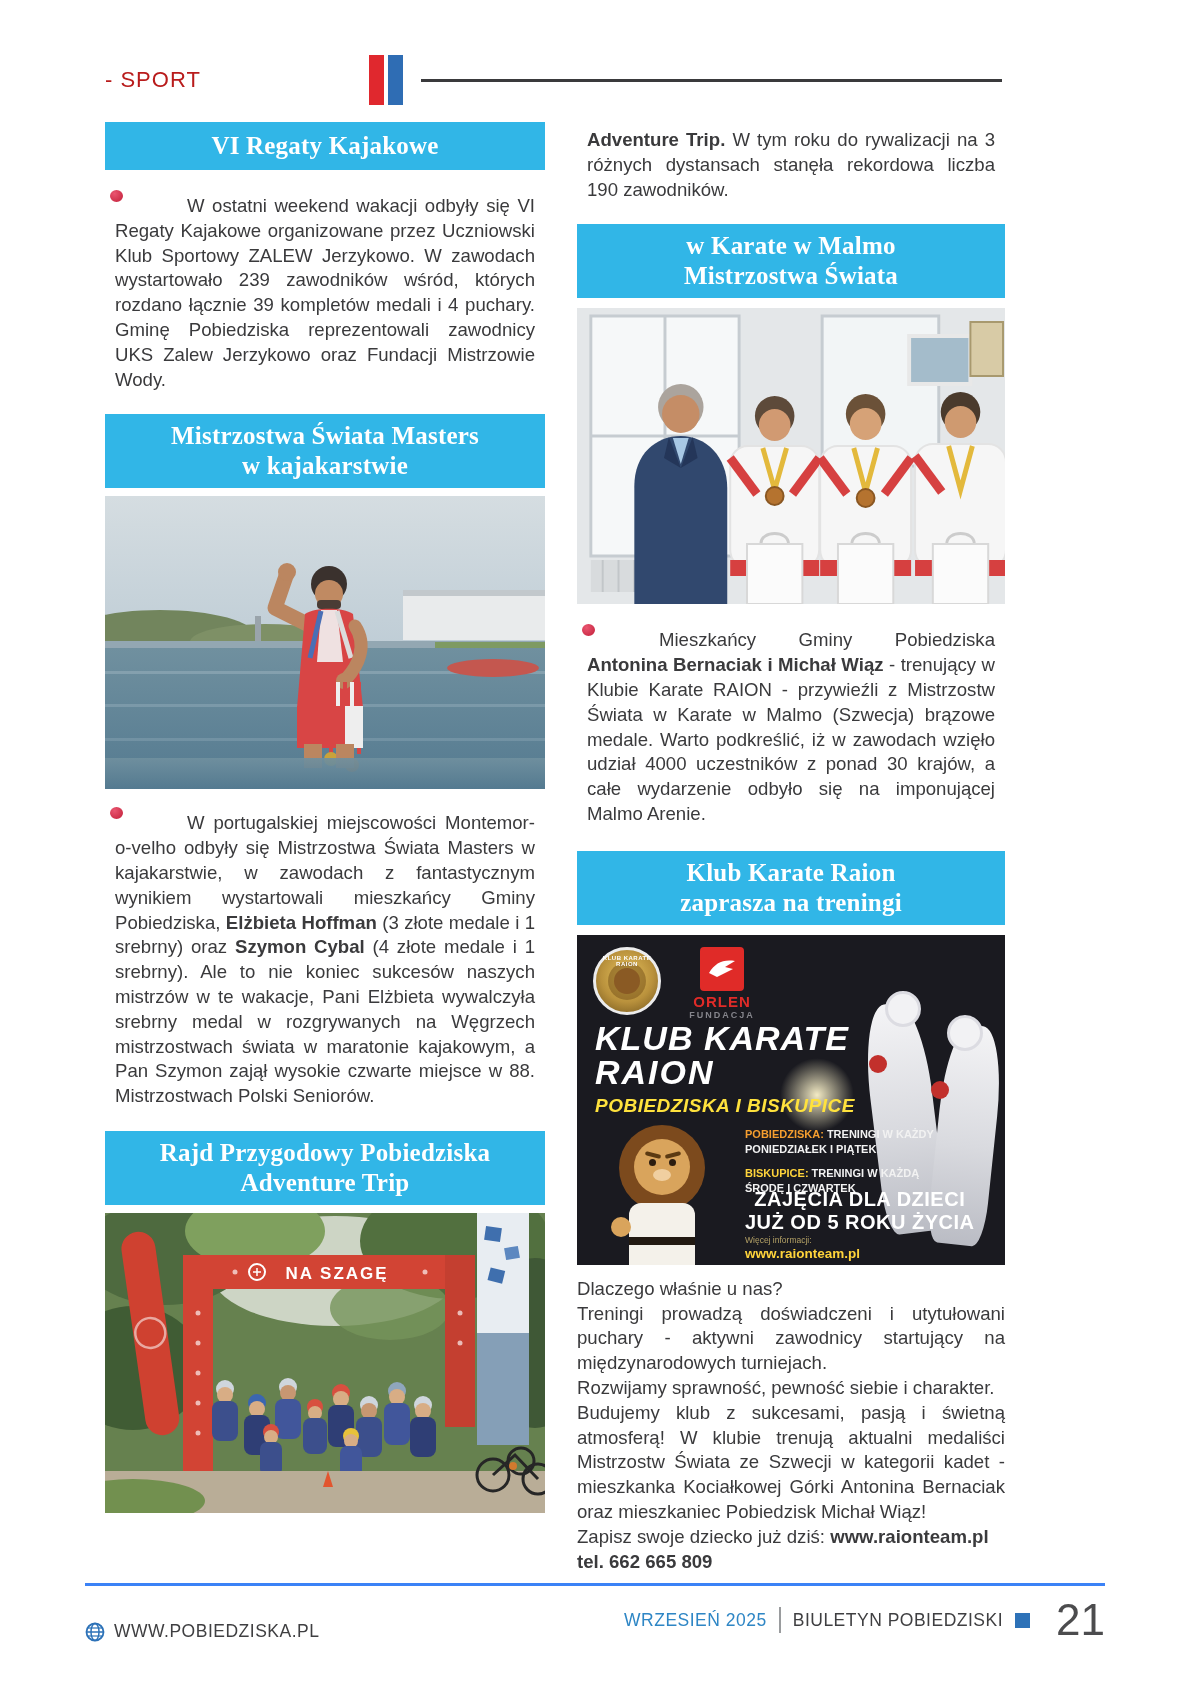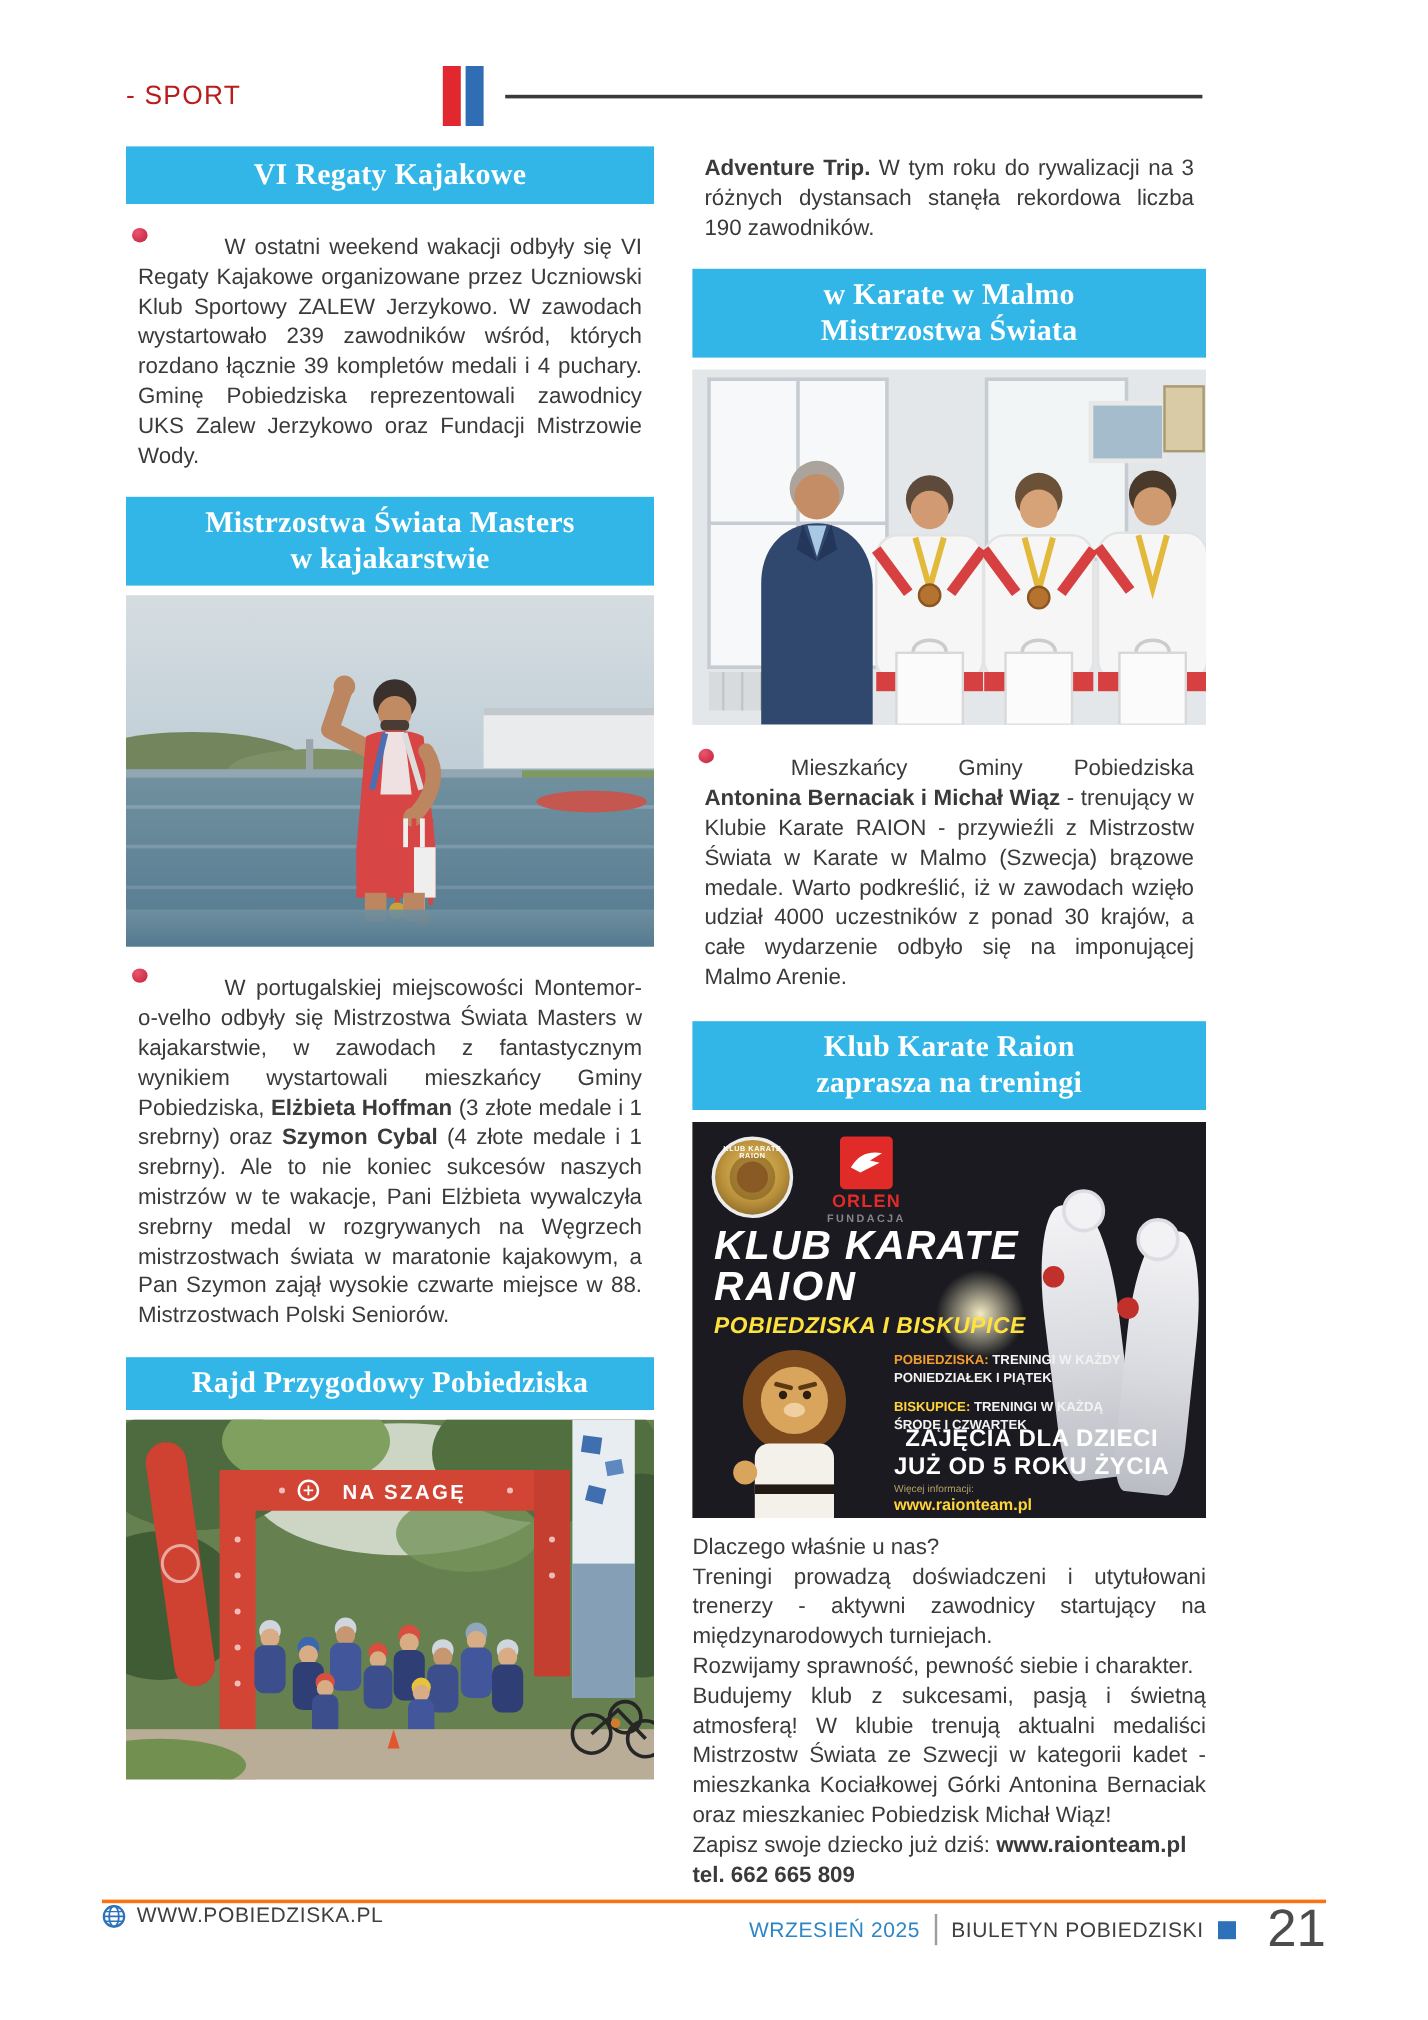--- a/index.html
+++ b/index.html
@@ -72,22 +72,22 @@
   .leye.l{left:58px;}.leye.r{left:78px;}
   .lbrow{position:absolute;width:16px;height:4px;background:#5b3a12;top:28px;border-radius:2px;}
   .lbrow.l{left:54px;transform:rotate(14deg);}.lbrow.r{left:74px;transform:rotate(-14deg);}
   .lsnout{position:absolute;left:62px;top:44px;width:18px;height:12px;border-radius:50%;background:#f0cfa0;}
   .lgi{position:absolute;left:38px;top:78px;width:66px;height:62px;border-radius:12px 12px 0 0;background:#f4f1ea;}
   .lbelt{position:absolute;left:38px;top:112px;width:66px;height:8px;background:#221a12;}
   .lfist{position:absolute;left:20px;top:92px;width:20px;height:20px;border-radius:50%;background:#d9a45c;}
   
   .faq p.body{margin:0;}
   
-  .footer{position:absolute;left:85px;top:1583px;width:1020px;border-top:3px solid #f97316;
-          display:flex;align-items:flex-start;}
+  .footer{position:absolute;left:85px;top:1583px;width:1020px;border-top:3px solid #3b82f6;
+          padding-top:12px;display:flex;align-items:flex-end;}
   .f-left{display:flex;align-items:center;gap:9px;}
   .f-site{font-size:17.5px;color:#3f3f41;letter-spacing:.5px;font-weight:500;}
   .f-right{margin-left:auto;display:flex;align-items:center;gap:12px;}
   .f-issue{font-size:17.5px;color:#2e86c5;font-weight:500;letter-spacing:.5px;}
   .f-div{width:2px;height:26px;background:#9a9c9e;}
   .f-name{font-size:17.5px;color:#3f3f41;font-weight:500;letter-spacing:.5px;}
   .f-sq{width:15px;height:15px;background:#2d72b8;}
   .f-page{font-size:44px;color:#4c4c4e;font-weight:400;margin-left:14px;line-height:1;}
   b{font-weight:700;}
 </style>
@@ -175,20 +175,21 @@
         </svg>
       </div>
 
       <div class="bullet-wrap mt12">
         <span class="dot"></span>
         <p class="body indent"><span>W portugalskiej miejscowości Montemor-o-velho odbyły się Mistrzostwa Świata Masters w kajakarstwie, w zawodach z fantastycznym wynikiem wystartowali mieszkańcy Gminy Pobiedziska, </span><b>Elżbieta Hoffman</b><span> (3 złote medale i 1 srebrny) oraz </span><b>Szymon Cybal</b><span> (4 złote medale i 1 srebrny). Ale to nie koniec sukcesów naszych mistrzów w te wakacje, Pani Elżbieta wywalczyła srebrny medal w rozgrywanych na Węgrzech mistrzostwach świata w maratonie kajakowym, a Pan Szymon zajął wysokie czwarte miejsce w 88. Mistrzostwach Polski Seniorów.</span></p>
       </div>
 
       <div class="chead two mt12">
         <span>Rajd Przygodowy Pobiedziska</span>
+        <span>Adventure Trip</span>
       </div>
 
       <div class="photo mt8" style="height:300px;">
         <svg viewBox="0 0 440 300" preserveAspectRatio="none">
           <rect x="0" y="0" width="440" height="300" fill="#66814f"></rect>
           <ellipse cx="230" cy="58" rx="125" ry="55" fill="#d8ded2" opacity="0.9"></ellipse>
           <ellipse cx="60" cy="40" rx="85" ry="52" fill="#4e6a3f"></ellipse>
           <ellipse cx="350" cy="28" rx="95" ry="58" fill="#52703f"></ellipse>
           <ellipse cx="150" cy="18" rx="70" ry="38" fill="#7fa05e"></ellipse>
           <ellipse cx="285" cy="95" rx="60" ry="32" fill="#75945a" opacity="0.8"></ellipse>
@@ -420,21 +421,21 @@
             <div class="leye r"></div>
           <div class="lsnout"></div>
           <div class="lgi"></div>
           <div class="lbelt"></div>
           <div class="lfist"></div>
         </div>
       </div>
 
       <div class="faq mt12">
         <p class="body"><span>Dlaczego właśnie u nas?</span></p>
-        <p class="body"><span>Treningi prowadzą doświadczeni i utytułowani trenerzy - aktywni zawodnicy startujący na międzynarodowych turniejach.</span></p>
+        <p class="body"><span>Treningi prowadzą doświadczeni i utytułowani puchary - aktywni zawodnicy startujący na międzynarodowych turniejach.</span></p>
         <p class="body"><span>Rozwijamy sprawność, pewność siebie i charakter.</span></p>
         <p class="body"><span>Budujemy klub z sukcesami, pasją i świetną atmosferą! W klubie trenują aktualni medaliści Mistrzostw Świata ze Szwecji w kategorii kadet - mieszkanka Kociałkowej Górki Antonina Bernaciak oraz mieszkaniec Pobiedzisk Michał Wiąz!</span></p>
         <p class="body"><span>Zapisz swoje dziecko już dziś: </span><b>www.raionteam.pl</b></p>
         <p class="body"><b>tel. 662 665 809</b></p>
       </div>
 
     </div>
   </div>
 
   <div class="footer">

